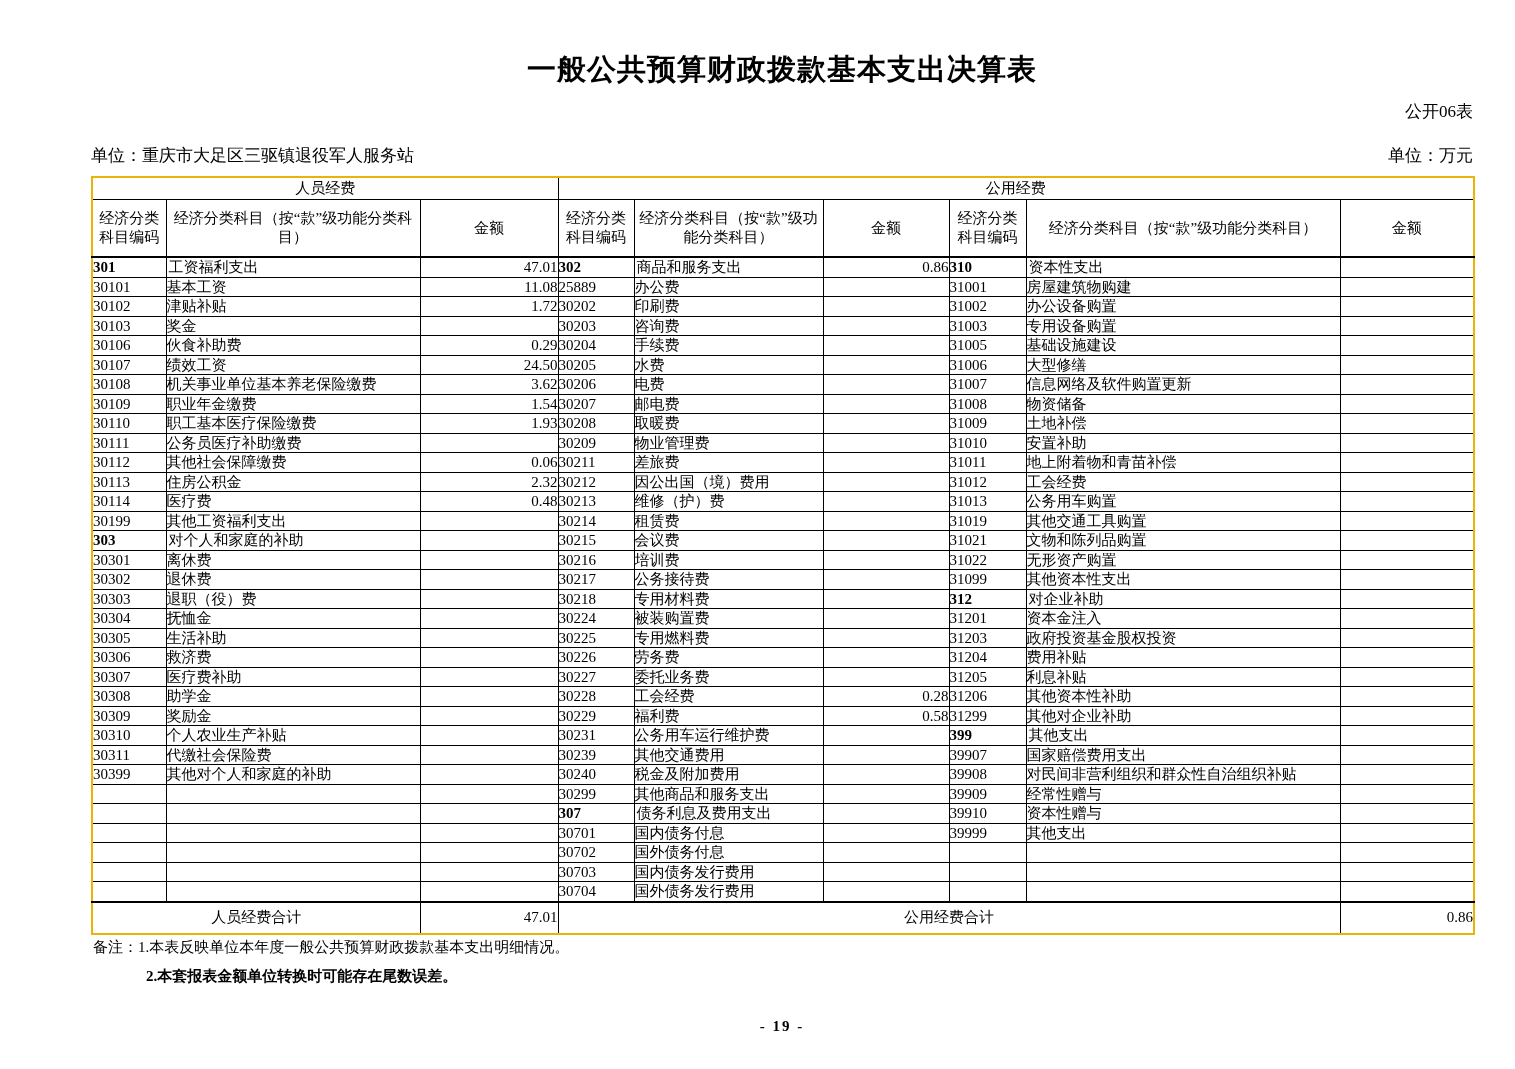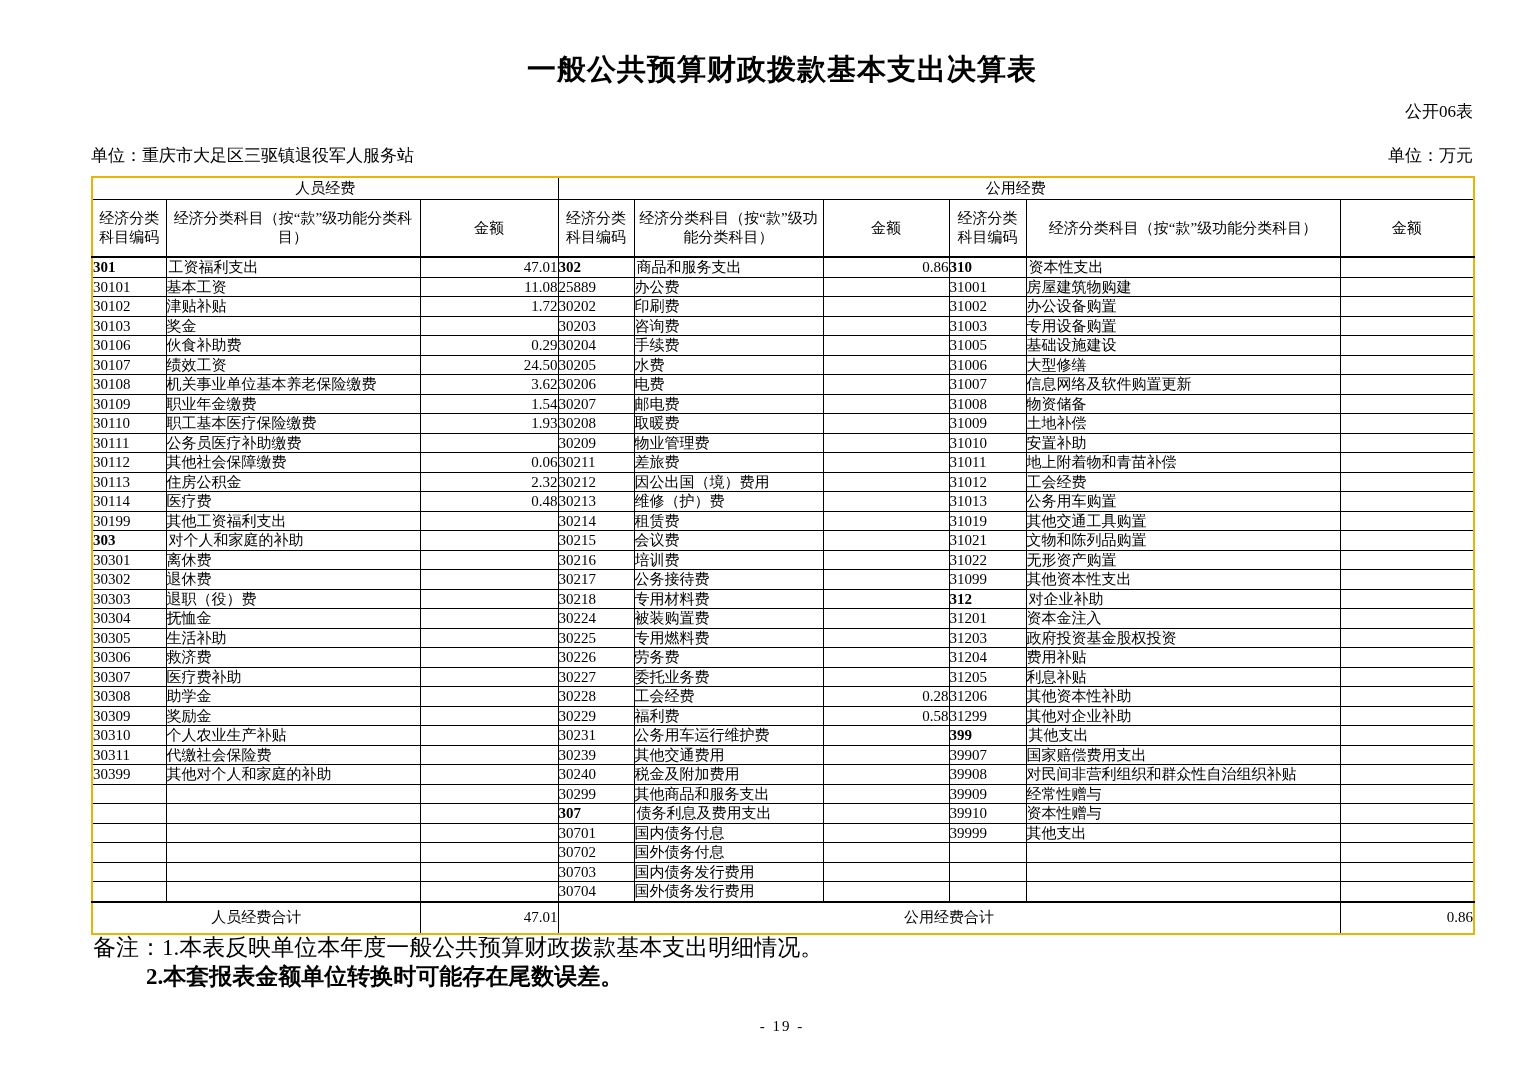--- a/index.html
+++ b/index.html
@@ -42,26 +42,26 @@
   .data-row td{height:18.5px;line-height:18px;}
   td.code-cell{text-align:left;padding-left:3px;}
   td.name-cell{text-align:left;padding-left:30px;}
   td.name-cell.section{padding-left:2px;font-weight:normal;}
   td.code-cell.section{font-weight:bold;}
   td.amount-cell{text-align:right;padding-right:3px;}
   .section-top{border-top-width:2px;}
   tr.summary-row td{height:30px;border-top-width:2px;}
   td.sum-label{text-align:center;font-weight:bold;font-size:15px;}
   .notes{
-    position:absolute;top:933px;left:93px;font-size:23px;line-height:29px;
+    position:absolute;top:933px;left:93px;font-size:15px;line-height:29px;
   }
   .notes .note2{padding-left:53px;font-weight:bold;}
   .page-number{
     position:absolute;top:1018px;left:91px;width:1382px;
-    text-align:center;font-size:15px;letter-spacing:2px;
+    text-align:center;font-size:15px;letter-spacing:2px;font-weight:bold;
   }
 </style>
 </head>
 <body>
 
 <div class="page">
 
   <div class="title">一般公共预算财政拨款基本支出决算表</div>
 
   <div class="table-code">公开06表</div>

